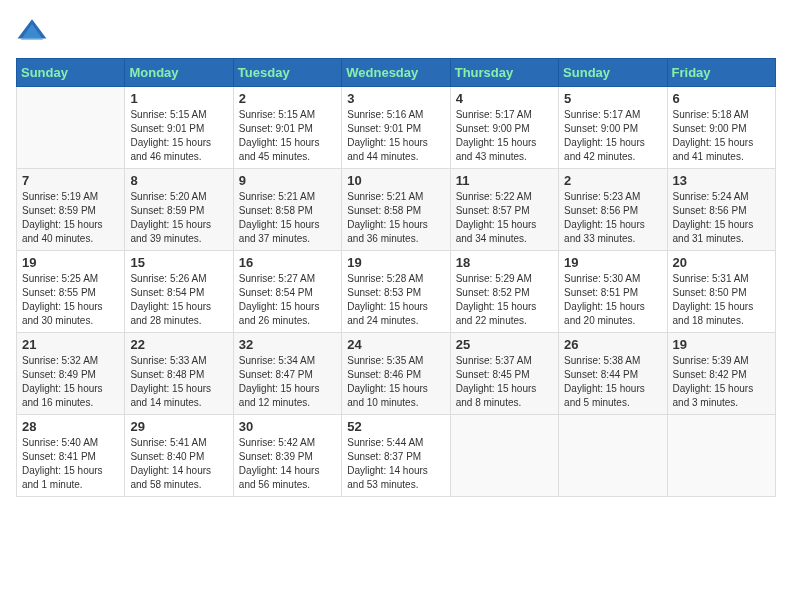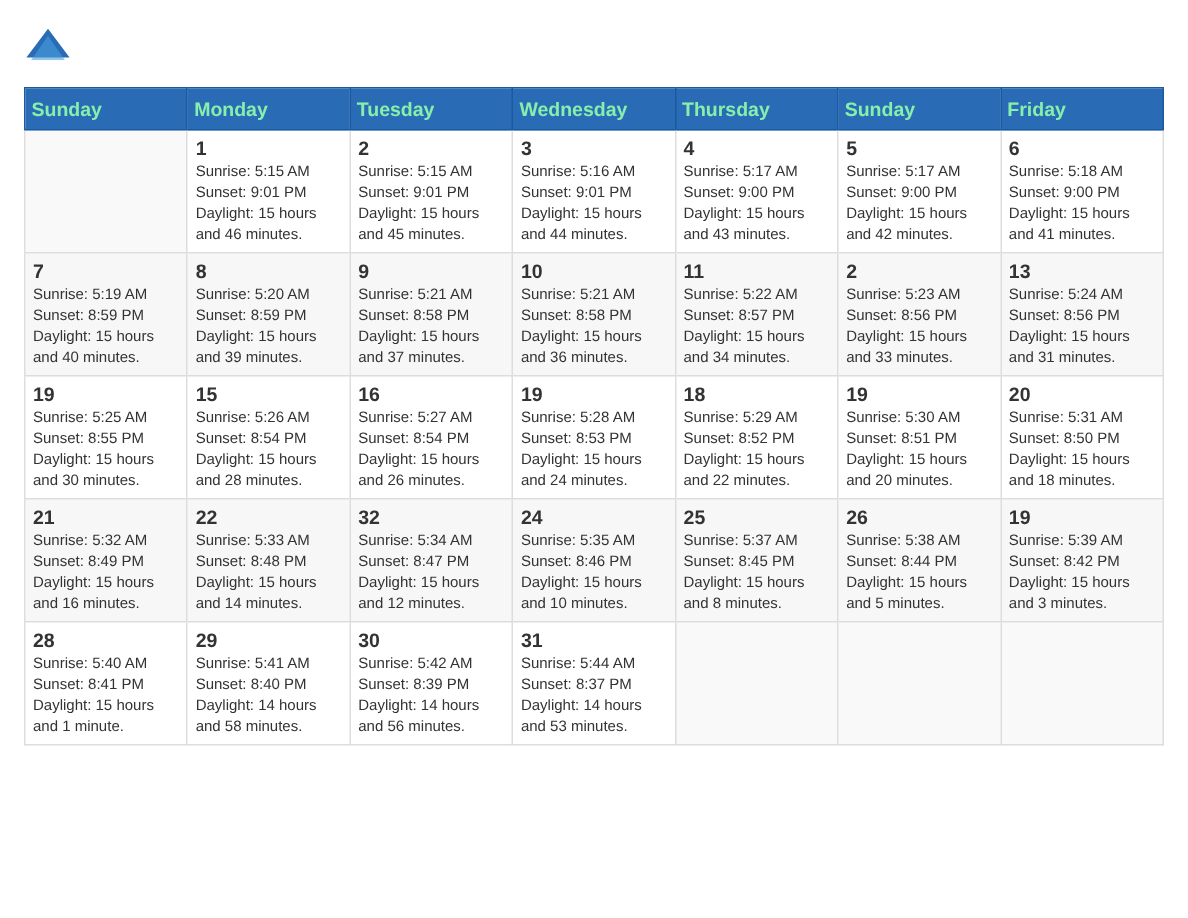--- a/index.html
+++ b/index.html
@@ -255,21 +255,21 @@
         </td>
         <td>
           <span class="day-number">29</span>
           <div class="cell-info">Sunrise: 5:41 AM<br>Sunset: 8:40 PM<br>Daylight: 14 hours<br>and 58 minutes.</div>
         </td>
         <td>
           <span class="day-number">30</span>
           <div class="cell-info">Sunrise: 5:42 AM<br>Sunset: 8:39 PM<br>Daylight: 14 hours<br>and 56 minutes.</div>
         </td>
         <td>
-          <span class="day-number">31</span>
+          <span class="day-number">52</span>
           <div class="cell-info">Sunrise: 5:44 AM<br>Sunset: 8:37 PM<br>Daylight: 14 hours<br>and 53 minutes.</div>
         </td>
         <td class="empty-cell"></td>
         <td class="empty-cell"></td>
         <td class="empty-cell"></td>
       </tr>
     </tbody>
 </table>
 
 </body></html>

